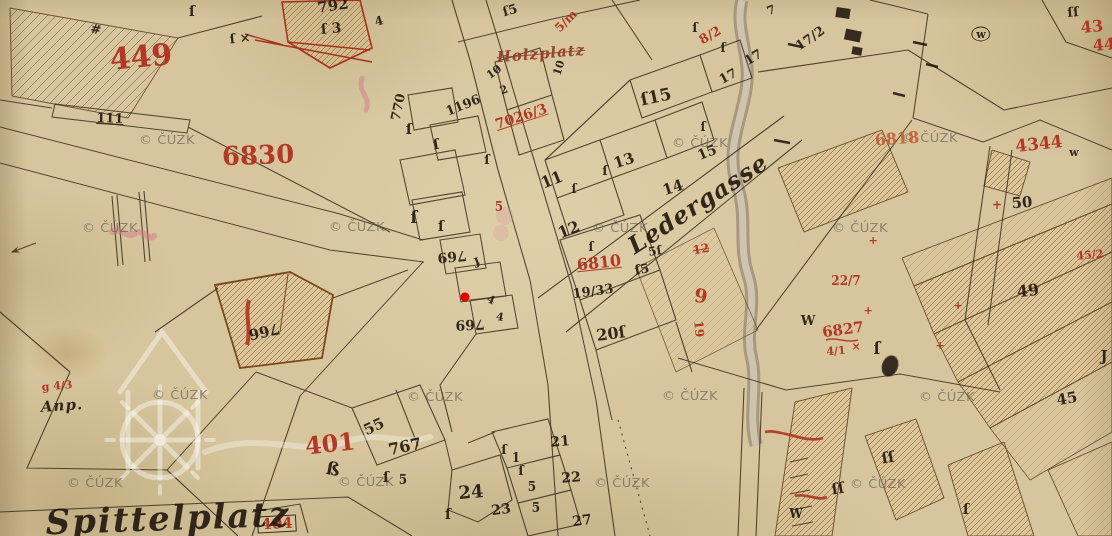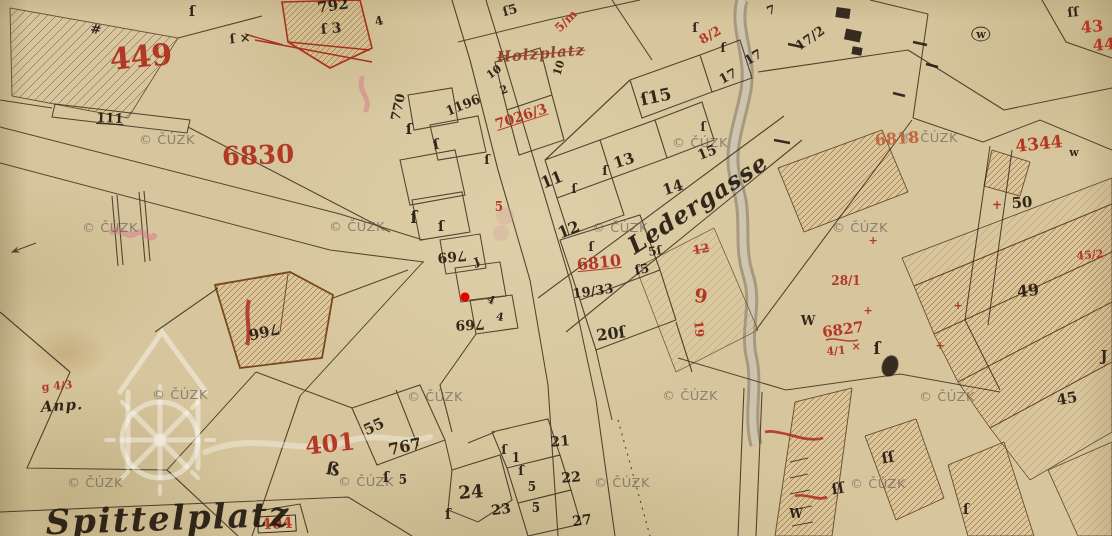--- a/index.html
+++ b/index.html
@@ -213,21 +213,21 @@
       <span class="lbl" style="left: 611px; top: 334px; font-size: 16px; color: rgb(36, 26, 16); transform: translate(-50%, -50%) rotate(-8deg);">20ſ</span>
       <span class="lbl" style="left: 808px; top: 320px; font-size: 13px; color: rgb(36, 26, 16); transform: translate(-50%, -50%) rotate(0deg);">W</span>
       <span class="lbl" style="left: 843px; top: 330px; font-size: 15px; color: rgb(176, 44, 28); transform: translate(-50%, -50%) rotate(-8deg);">6827</span>
       <span class="lbl" style="left: 836px; top: 351px; font-size: 11px; color: rgb(176, 44, 28); transform: translate(-50%, -50%) rotate(-5deg);">4/1</span>
       <span class="lbl" style="left: 856px; top: 346px; font-size: 11px; color: rgb(176, 44, 28); transform: translate(-50%, -50%) rotate(0deg);">×</span>
       <span class="lbl" style="left: 877px; top: 349px; font-size: 16px; color: rgb(36, 26, 16); transform: translate(-50%, -50%) rotate(0deg);">ſ</span>
       <span class="lbl" style="left: 1022px; top: 203px; font-size: 15px; color: rgb(36, 26, 16); transform: translate(-50%, -50%) rotate(-4deg);">50</span>
       <span class="lbl" style="left: 997px; top: 205px; font-size: 12px; color: rgb(176, 44, 28); transform: translate(-50%, -50%) rotate(0deg);">+</span>
       <span class="lbl" style="left: 1028px; top: 291px; font-size: 16px; color: rgb(36, 26, 16); transform: translate(-50%, -50%) rotate(-6deg);">49</span>
       <span class="lbl" style="left: 1067px; top: 399px; font-size: 15px; color: rgb(36, 26, 16); transform: translate(-50%, -50%) rotate(-10deg);">45</span>
-      <span class="lbl" style="left: 846px; top: 281px; font-size: 12px; color: rgb(176, 44, 28); transform: translate(-50%, -50%) rotate(0deg);">28/1</span>
+      <span class="lbl" style="left: 846px; top: 281px; font-size: 12px; color: rgb(176, 44, 28); transform: translate(-50%, -50%) rotate(0deg);">22/7</span>
       <span class="lbl" style="left: 1090px; top: 255px; font-size: 11px; color: rgb(176, 44, 28); transform: translate(-50%, -50%) rotate(-5deg);">45/2</span>
       <span class="lbl" style="left: 868px; top: 310px; font-size: 11px; color: rgb(176, 44, 28); transform: translate(-50%, -50%) rotate(0deg);">+</span>
       <span class="lbl" style="left: 873px; top: 240px; font-size: 11px; color: rgb(176, 44, 28); transform: translate(-50%, -50%) rotate(0deg);">+</span>
       <span class="lbl" style="left: 958px; top: 305px; font-size: 11px; color: rgb(176, 44, 28); transform: translate(-50%, -50%) rotate(0deg);">+</span>
       <span class="lbl" style="left: 940px; top: 345px; font-size: 11px; color: rgb(176, 44, 28); transform: translate(-50%, -50%) rotate(0deg);">+</span>
       <span class="lbl" style="left: 1039px; top: 144px; font-size: 17px; color: rgb(176, 44, 28); transform: translate(-50%, -50%) rotate(-6deg);">4344</span>
       <span class="lbl" style="left: 1074px; top: 152px; font-size: 11px; color: rgb(36, 26, 16); transform: translate(-50%, -50%) rotate(0deg);">w</span>
       <span class="lbl" style="left: 897px; top: 139px; font-size: 16px; color: rgb(194, 96, 58); transform: translate(-50%, -50%) rotate(-4deg);">6818</span>
       <span class="lbl" style="left: 1092px; top: 27px; font-size: 16px; color: rgb(176, 44, 28); transform: translate(-50%, -50%) rotate(-5deg);">43</span>
       <span class="lbl" style="left: 1104px; top: 45px; font-size: 16px; color: rgb(176, 44, 28); transform: translate(-50%, -50%) rotate(-5deg);">44</span>

